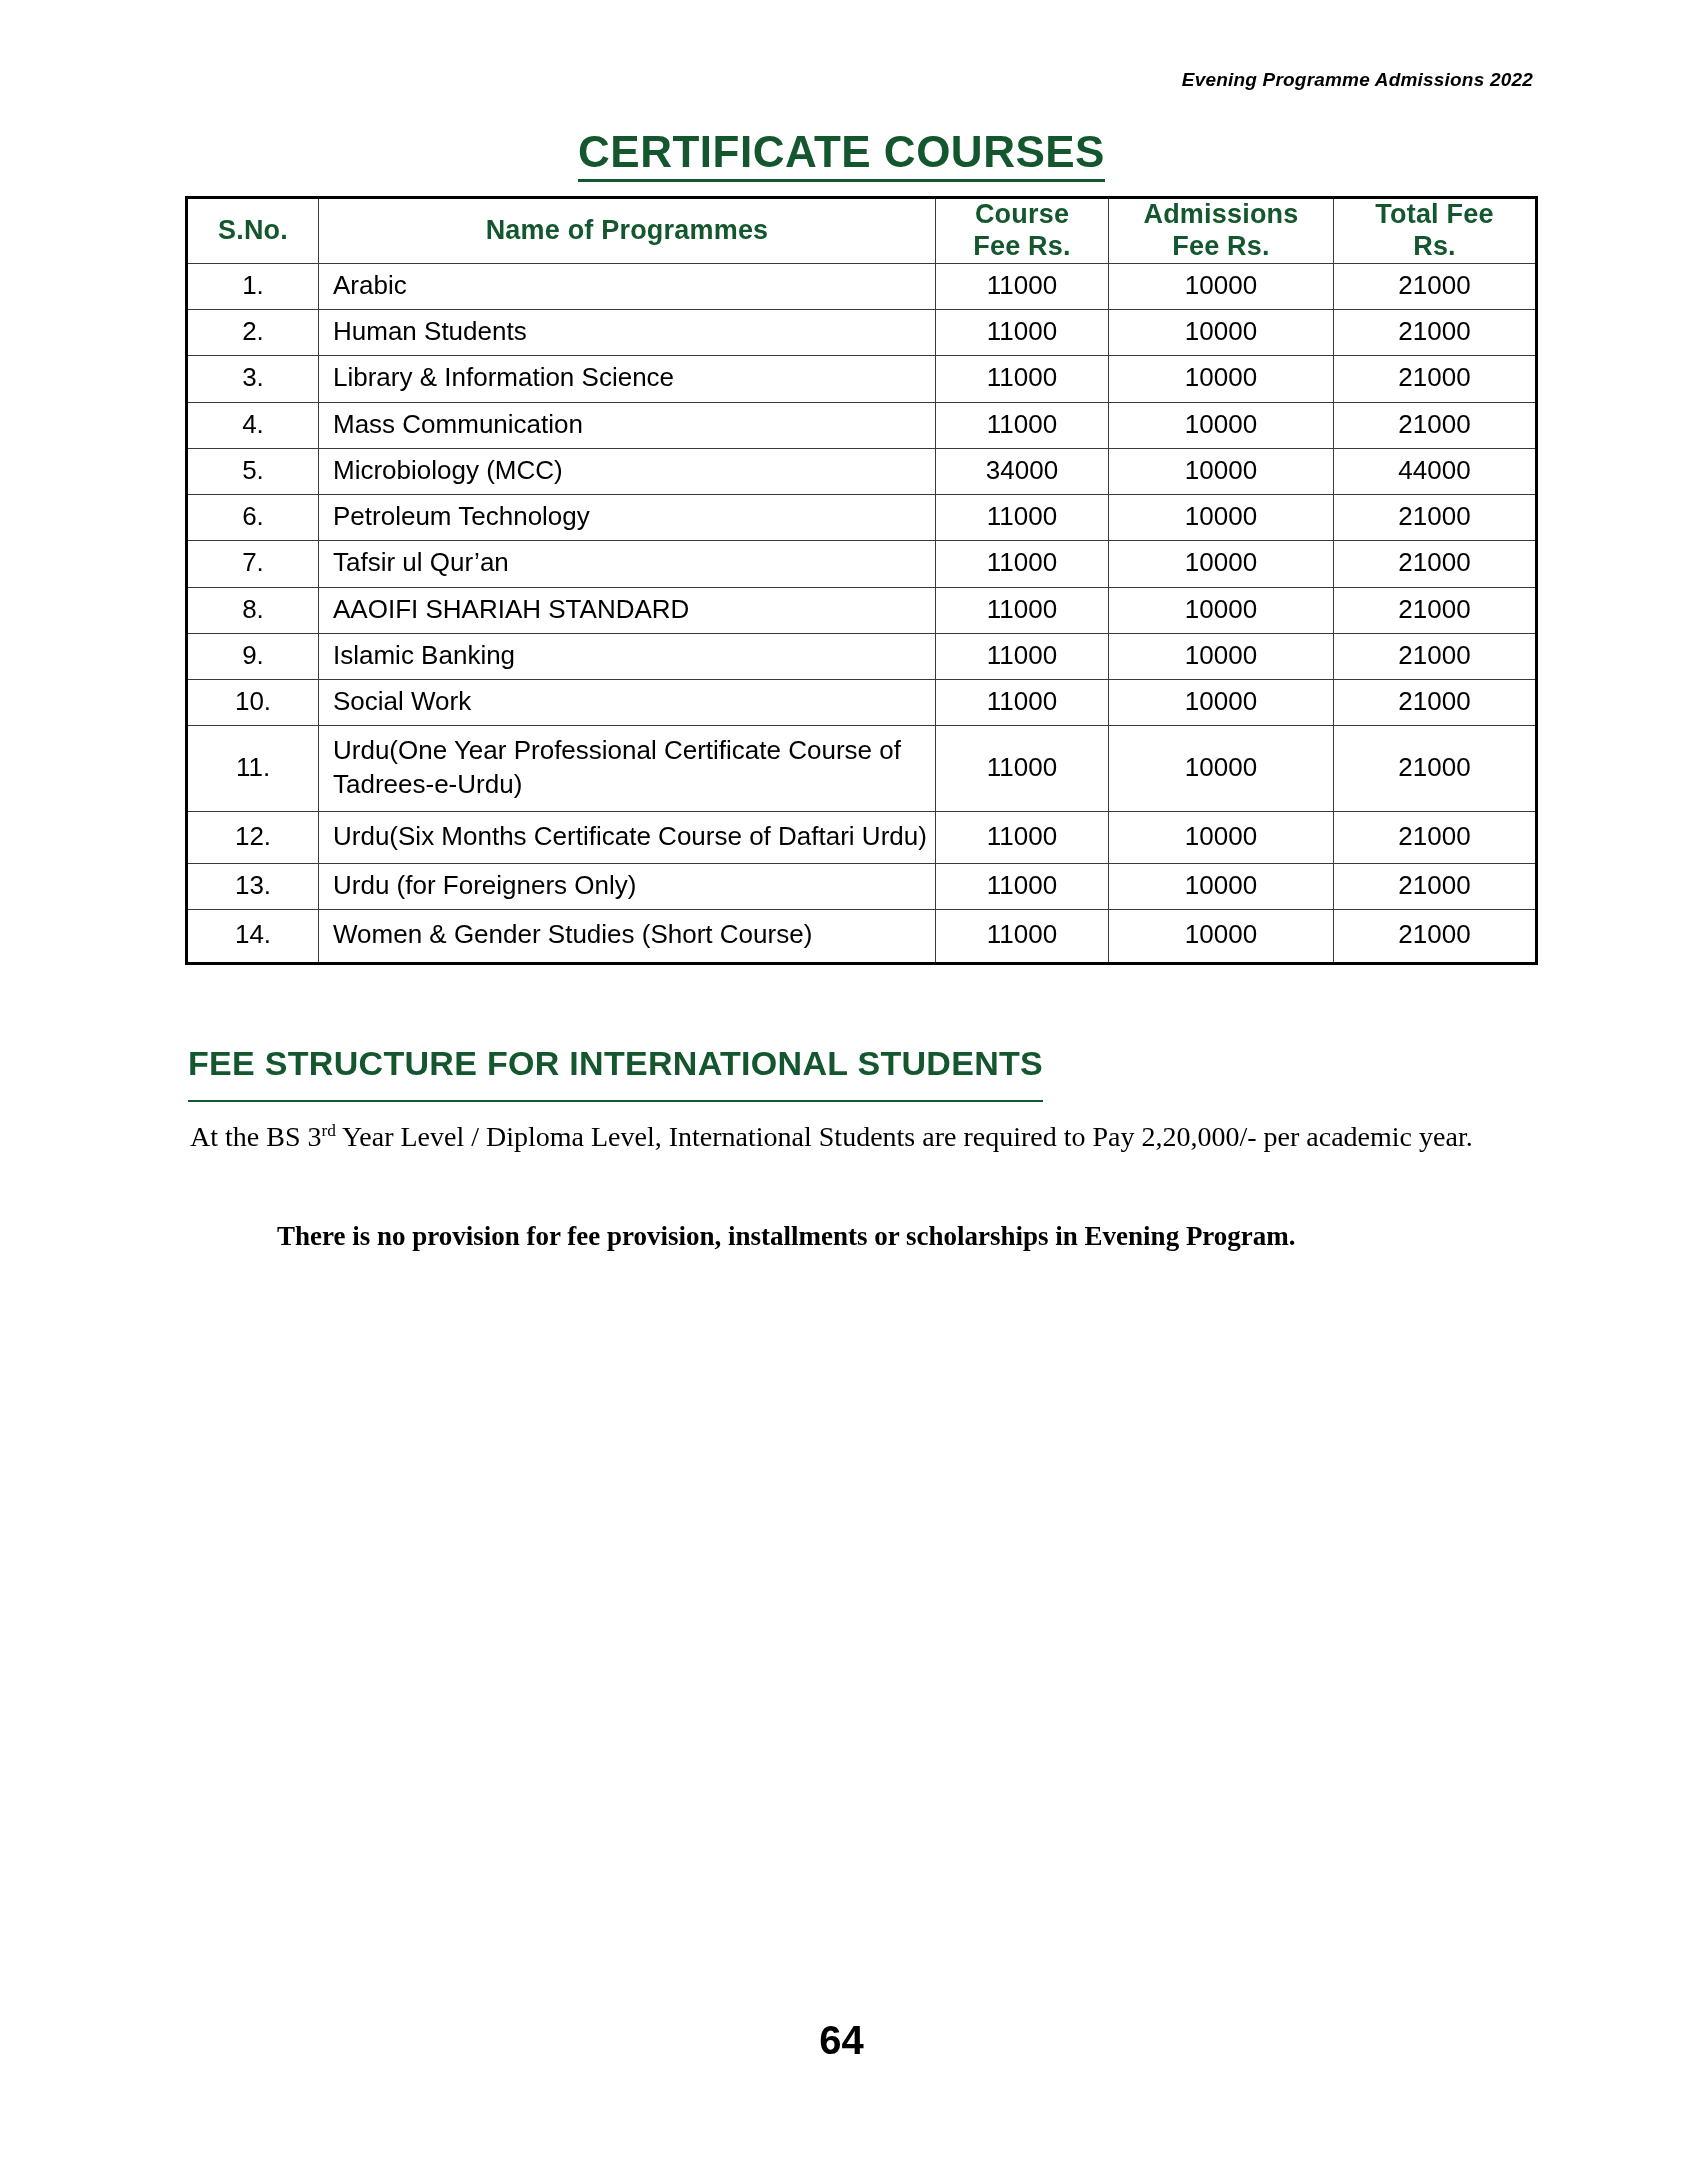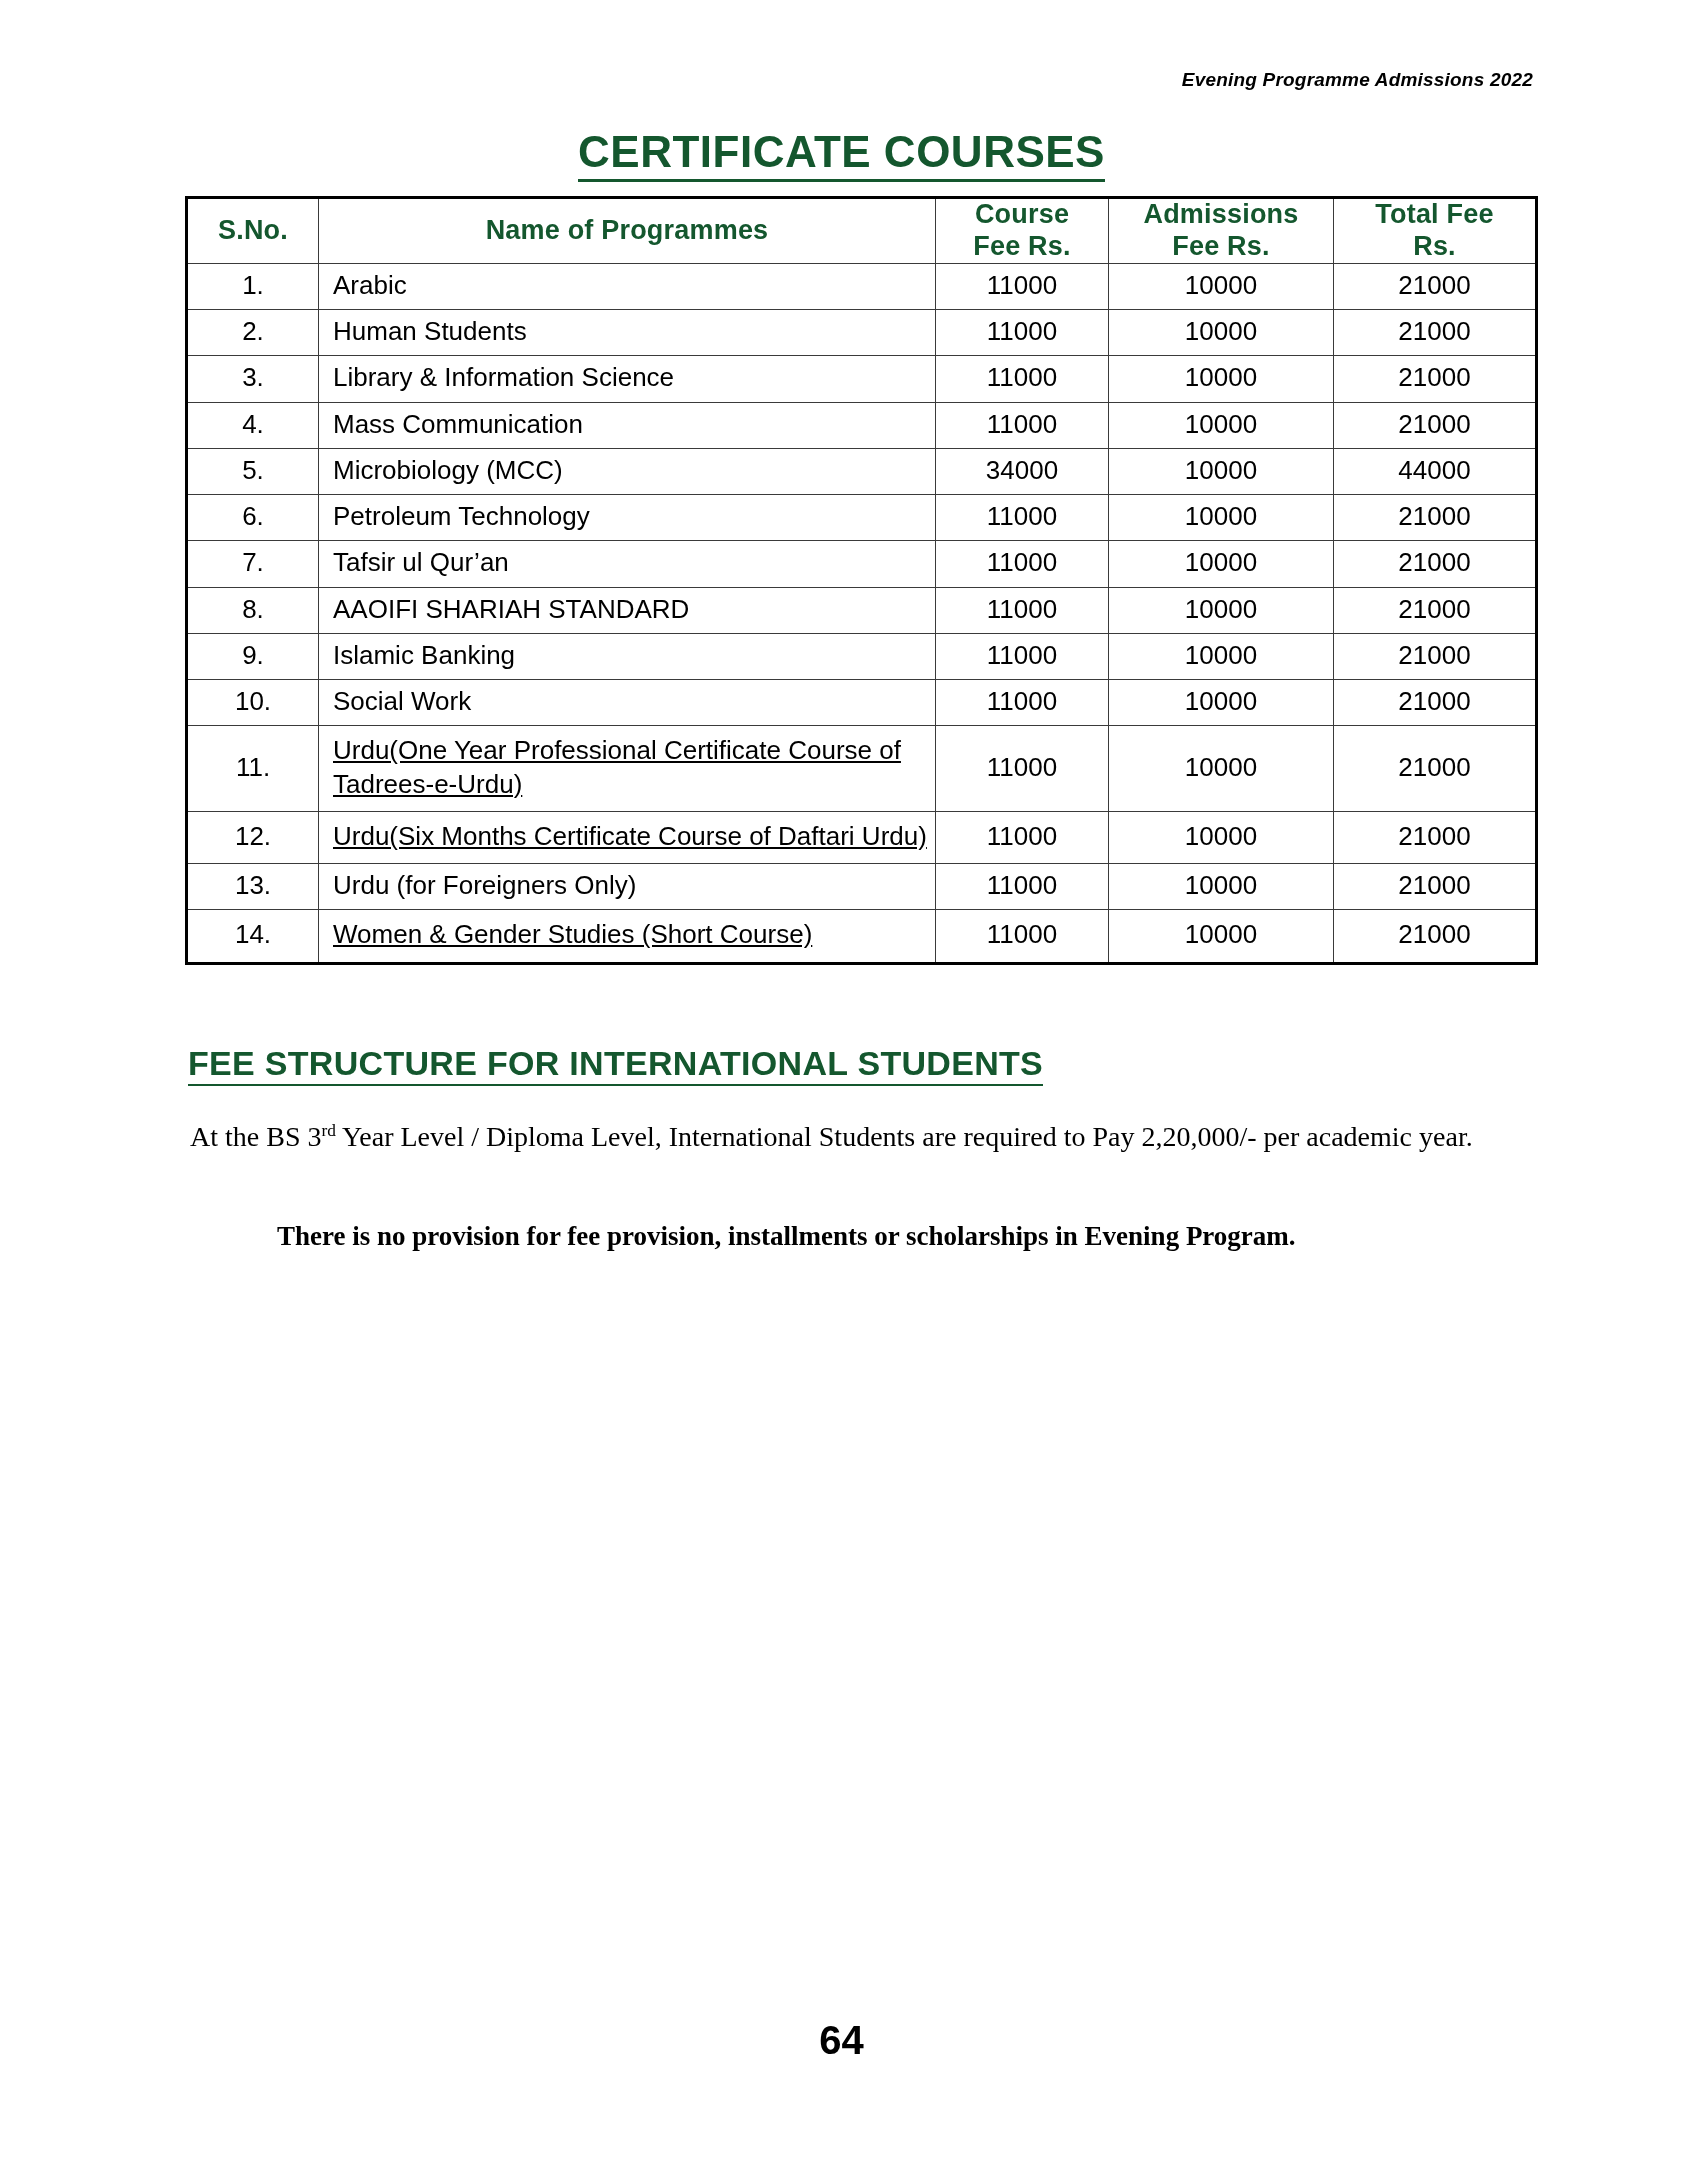--- a/index.html
+++ b/index.html
@@ -112,37 +112,36 @@
     text-align: left;
     padding: 5px 8px 7px 14px;
   }
   tbody td.cell-num {
     text-align: center;
     padding: 5px 0 7px 0;
   }
   tbody tr.tall td.cell-name {
     padding-top: 8px;
     padding-bottom: 10px;
-    text-decoration: underline;
   }
 
   
   .section-heading {
     position: absolute;
     top: 1044px;
     left: 188px;
   }
   .section-heading span {
     font-family: "Liberation Sans", sans-serif;
     font-weight: bold;
     font-size: 34px;
     color: #14572E;
     letter-spacing: 0.3px;
     border-bottom: 2px solid #14572E;
-    padding-bottom: 2px;
+    padding-bottom: 18px;
   }
 
   
   .intl-para {
     position: absolute;
     top: 1116px;
     left: 190px;
     width: 1344px;
     font-family: "Liberation Serif", serif;
     font-size: 28px;

